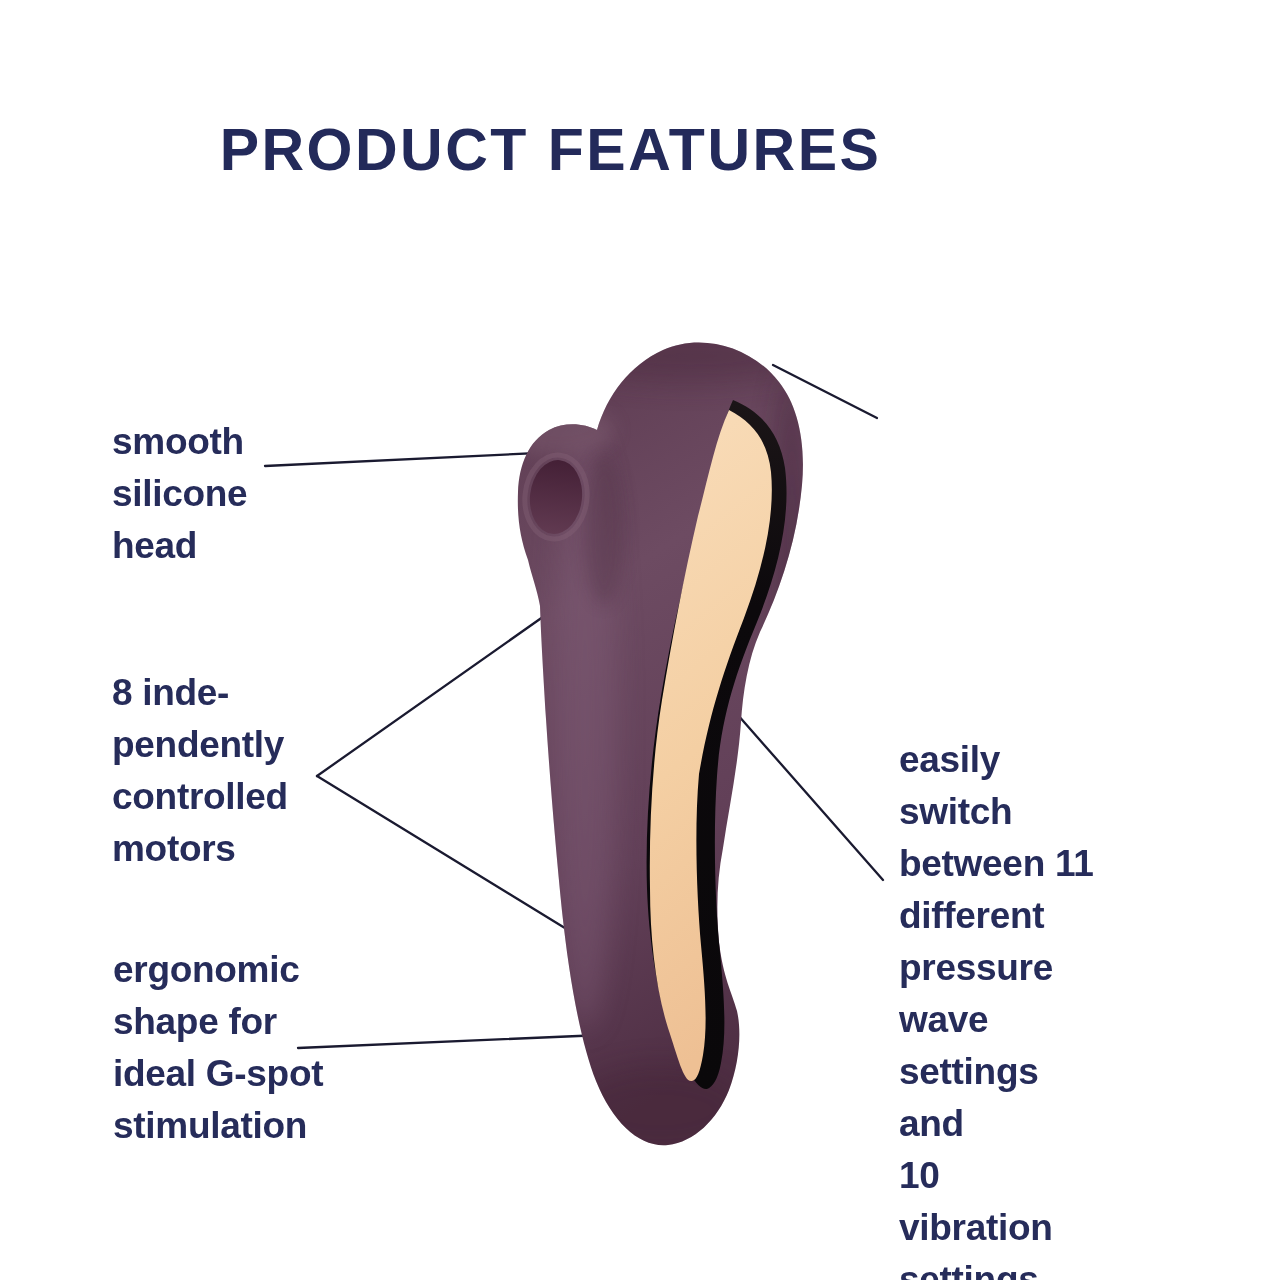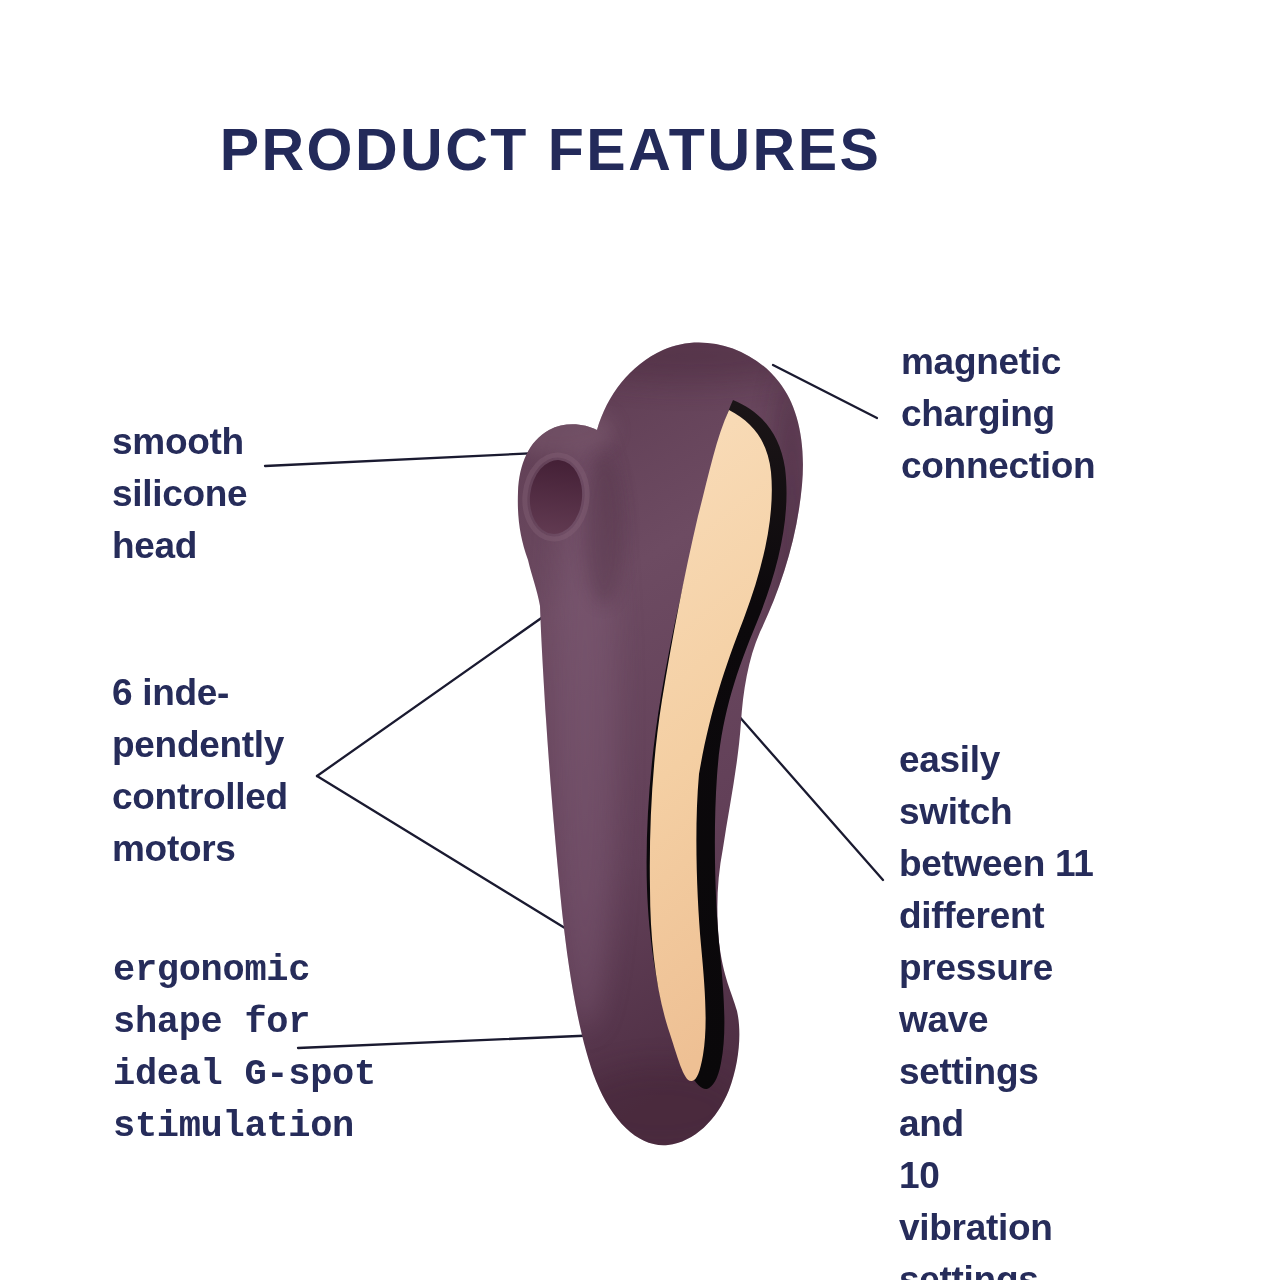--- a/index.html
+++ b/index.html
@@ -24,21 +24,21 @@
     position:absolute;
     white-space:pre-line;
     color:#262c5a;
     font-size:37px;
     line-height:52px;
     font-weight:600;
     letter-spacing:-0.3px;
   }
   .c1{left:112px;top:384px;margin-top:32px;}
   .c2{left:112px;top:667px;}
-  .c3{left:113px;top:944px;font-family:Liberation Mono, monospace;}
+  .c3{left:113px;top:944px;}
   .c4{left:901px;top:336px;}
   .c5{left:899px;top:686px;margin-top:48px;}
   .art{
     position:absolute;left:0;top:0;width:1280px;height:1280px;
   }
 </style>
 </head>
 <body>
 
 <div class="canvas">
@@ -104,31 +104,28 @@
 
     <g transform="rotate(6 556 497)">
       <ellipse cx="556" cy="497" rx="31" ry="42" fill="none" stroke="#8a677c" stroke-opacity="0.35" stroke-width="5"></ellipse>
       <ellipse cx="556" cy="497" rx="26" ry="37" fill="url(#holeGrad)"></ellipse>
     </g>
   </svg>
 
   <div class="callout c1">smooth
 silicone
 head</div>
-  <div class="callout c2">6 inde-
+  <div class="callout c2">8 inde-
 pendently
 controlled
 motors</div>
   <div class="callout c3">ergonomic
 shape for
 ideal G-spot
 stimulation</div>
-  <div class="callout c4">magnetic
-charging
-connection</div>
   <div class="callout c5">easily switch
 between 11
 different
 pressure wave
 settings and
 10 vibration
 settings</div>
 
 </div>
 

